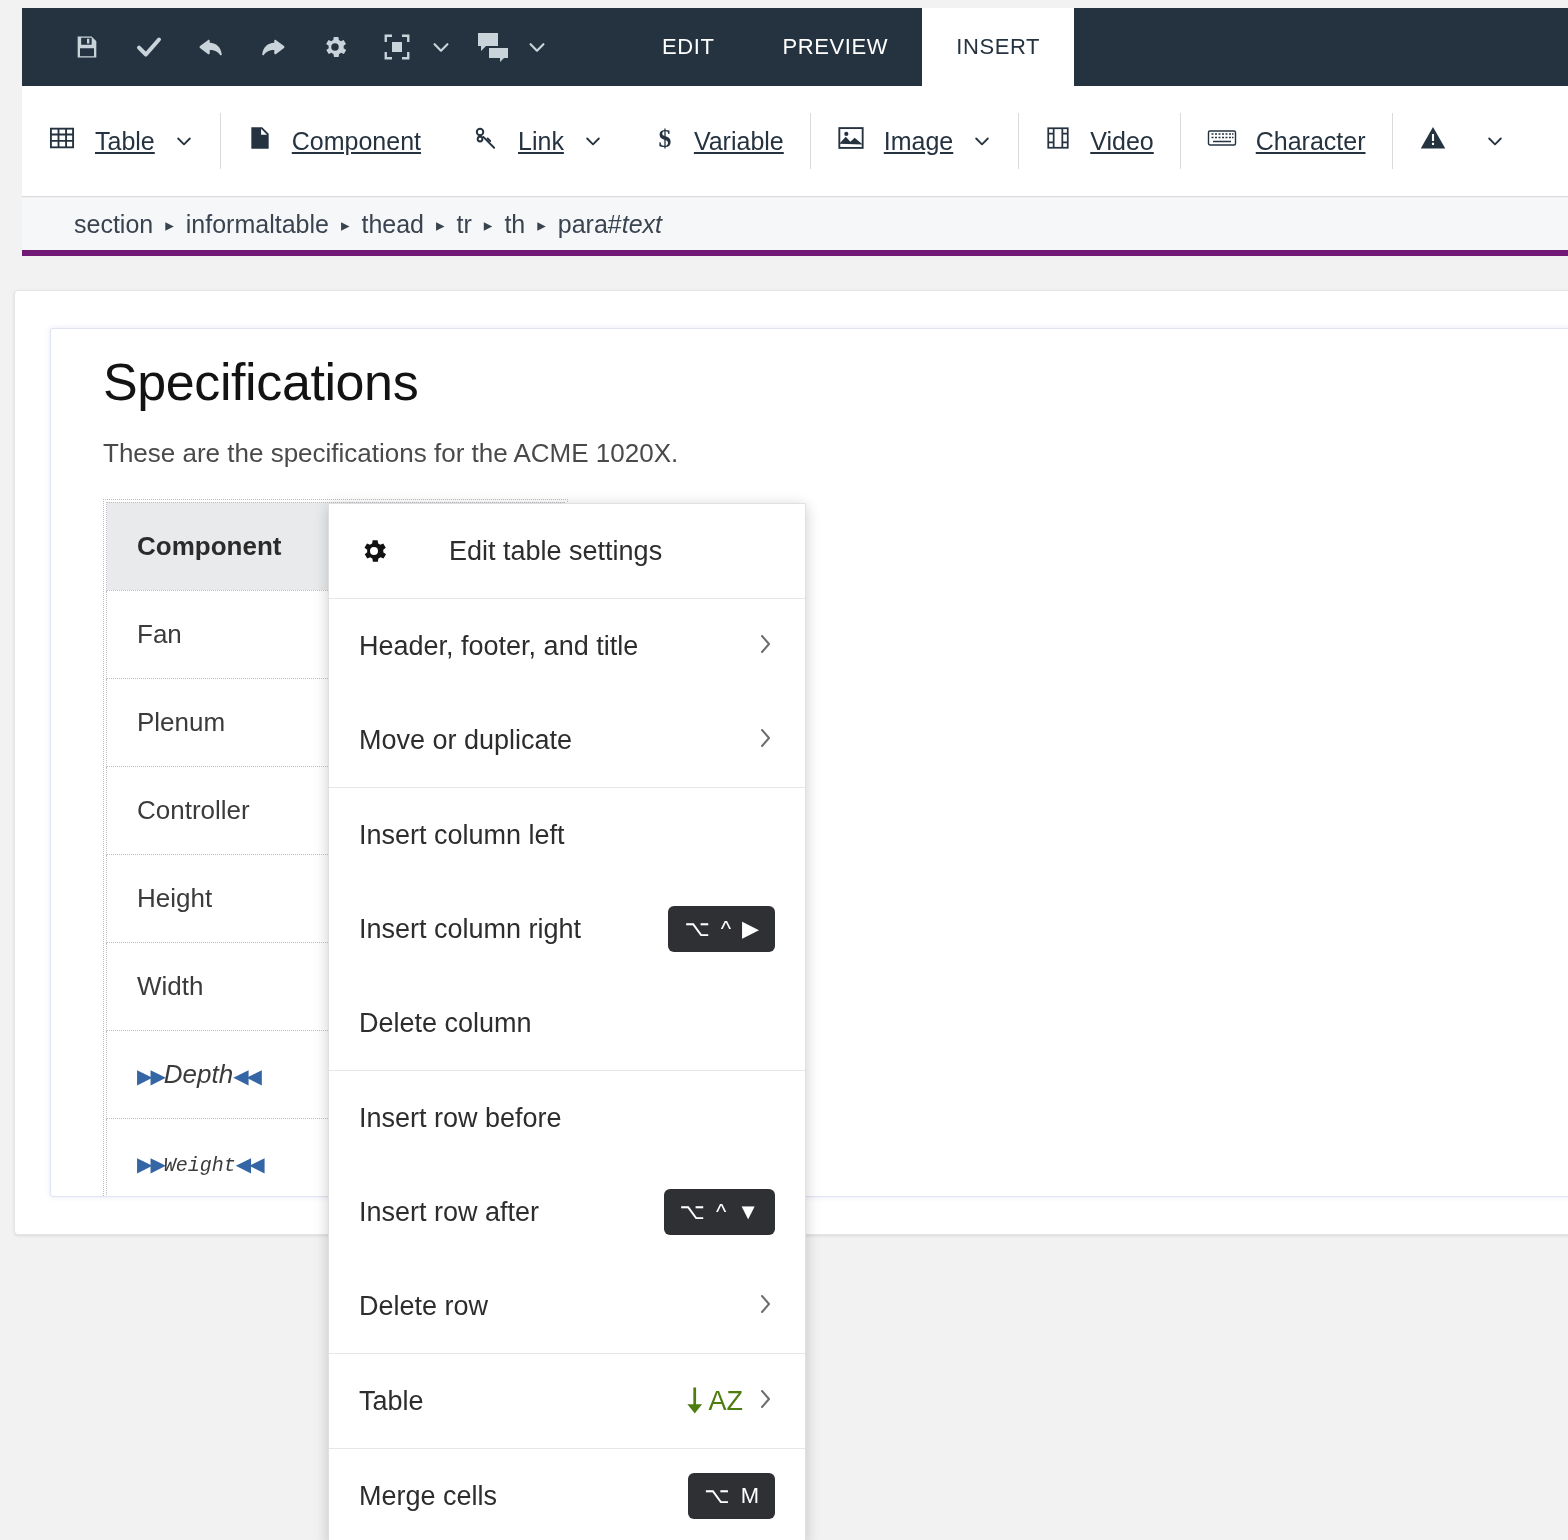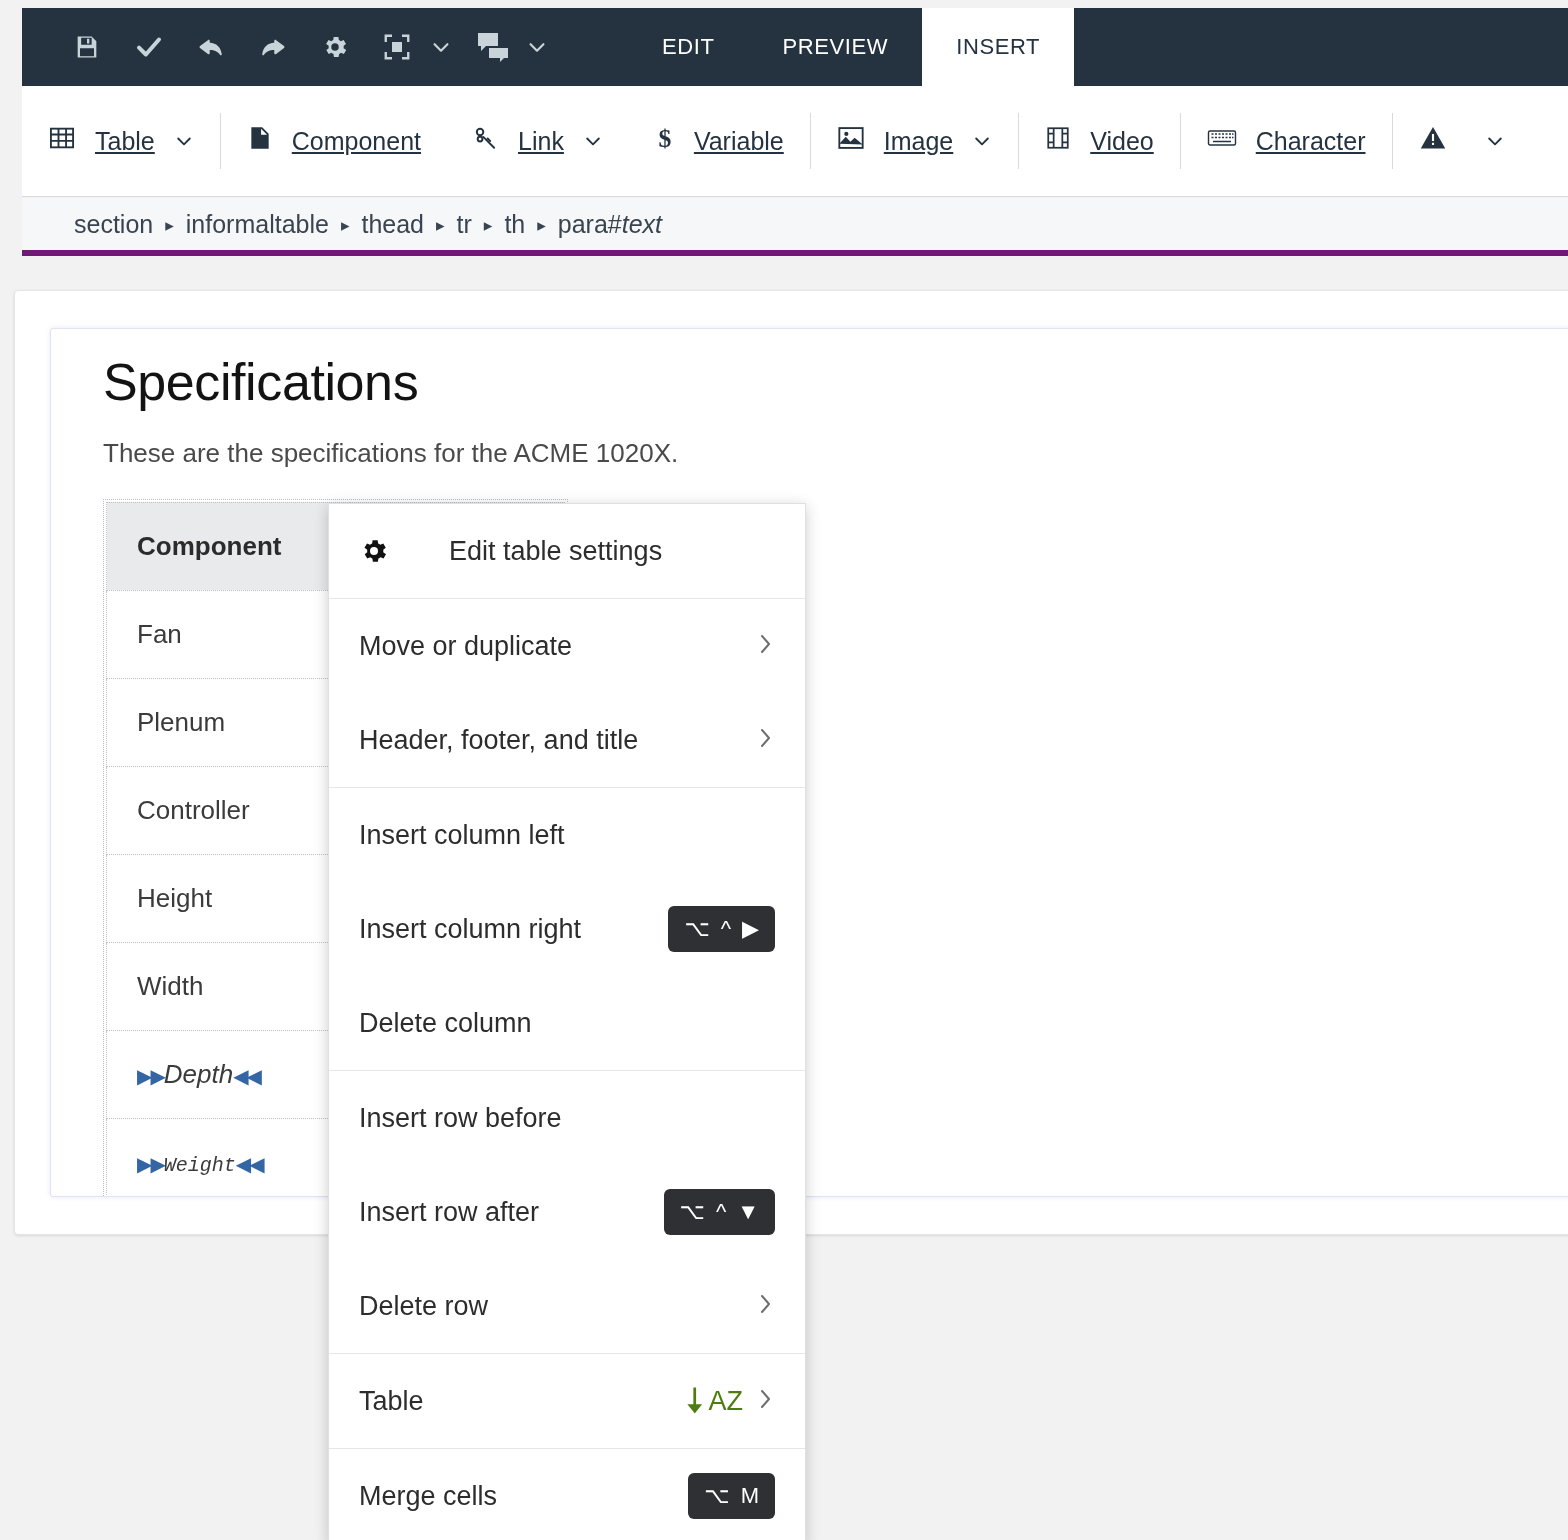--- a/index.html
+++ b/index.html
@@ -427,29 +427,29 @@
         <svg width="30" height="30" viewBox="0 0 24 24" fill="currentColor">
             <path d="M19.4 13a7.6 7.6 0 000-2l2-1.6-2-3.4-2.4 1a7.6 7.6 0 00-1.7-1l-.4-2.6h-4l-.4 2.6c-.6.2-1.2.6-1.7 1l-2.4-1-2 3.4L6.6 11a7.6 7.6 0 000 2l-2 1.6 2 3.4 2.4-1c.5.4 1.1.8 1.7 1l.4 2.6h4l.4-2.6c.6-.2 1.2-.6 1.7-1l2.4 1 2-3.4-2.2-1.6zM12 15.2A3.2 3.2 0 1112 8.8a3.2 3.2 0 010 6.4z"></path>
           </svg>
       </span>
       <span class="txt">Edit table settings</span>
     </div>
   </div>
 
   <div class="ctx-group">
     <div class="ctx-item">
-      <span class="txt">Move or duplicate</span>
+      <span class="txt">Header, footer, and title</span>
       <span class="ctx-chev">
         <svg width="16" height="26" viewBox="0 0 16 26" fill="none" stroke="currentColor" stroke-width="2" stroke-linecap="round" stroke-linejoin="round">
             <path d="M4 5l7 8-7 8"></path>
           </svg>
       </span>
     </div>
     <div class="ctx-item">
-      <span class="txt">Header, footer, and title</span>
+      <span class="txt">Move or duplicate</span>
       <span class="ctx-chev">
         <svg width="16" height="26" viewBox="0 0 16 26" fill="none" stroke="currentColor" stroke-width="2" stroke-linecap="round" stroke-linejoin="round">
             <path d="M4 5l7 8-7 8"></path>
           </svg>
       </span>
     </div>
   </div>
 
   <div class="ctx-group">
     <div class="ctx-item">

